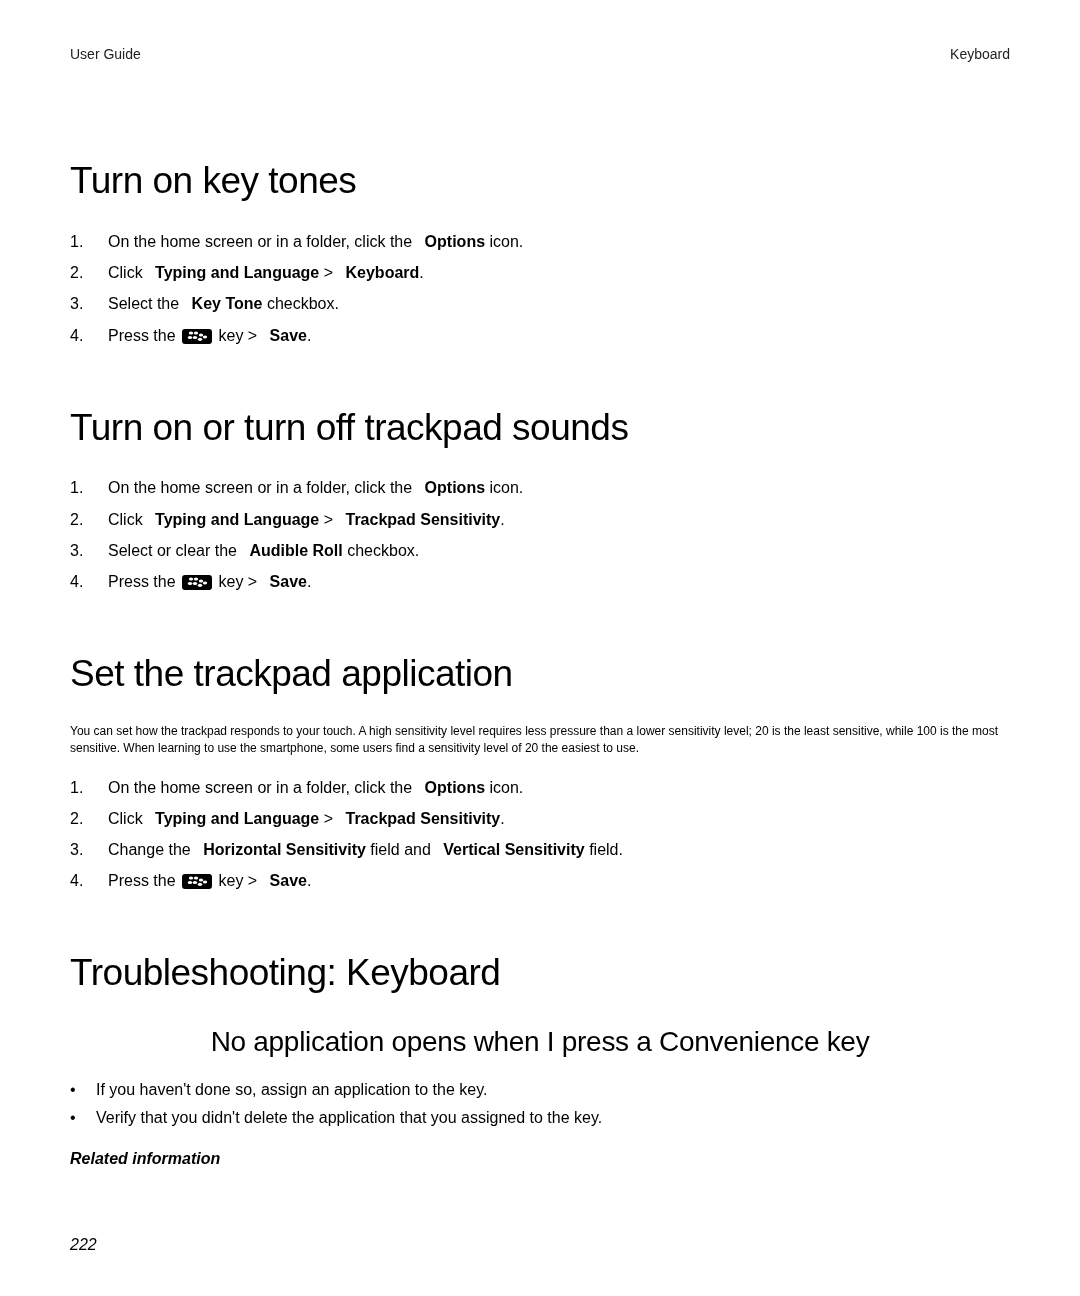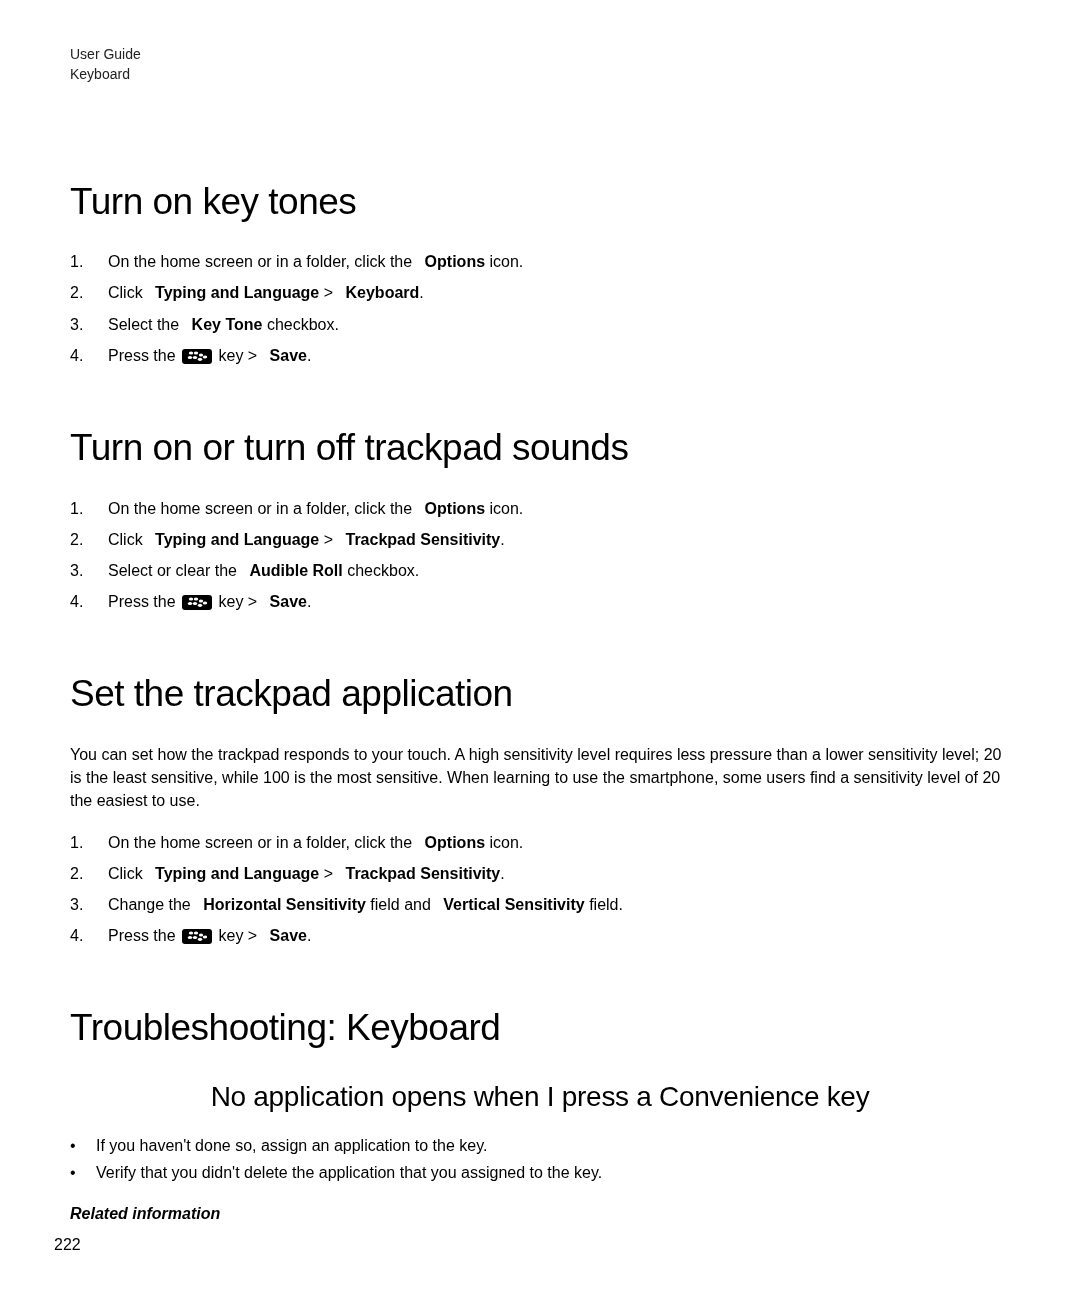--- a/index.html
+++ b/index.html
@@ -17,31 +17,30 @@
     box-sizing: border-box;
     padding: 44px 70px 40px 70px;
     position: relative;
   }
   .header {
     display: flex;
     justify-content: space-between;
     font-size: 14px;
     color: #222;
     margin-bottom: 90px;
-    flex-direction: column;
   }
   h1 {
     font-size: 37px;
     font-weight: 400;
     margin: 0 0 22px 0;
     letter-spacing: -0.5px;
   }
   h1 + .intro {
     margin: 0 0 18px 0;
-    font-size: 16px;
+    font-size: 12px;
   }
   h2 {
     font-size: 28px;
     font-weight: 400;
     margin: 0 0 16px 0;
     letter-spacing: -0.3px;
     text-align: center;
   }
   .section {
     margin-bottom: 54px;
@@ -99,22 +98,23 @@
   }
   .try { margin: 0 0 14px 0; }
   .related {
     margin: 14px 0 0 0;
     font-weight: 700;
     font-style: italic;
   }
   .page-number {
     position: absolute;
     bottom: 40px;
-    left: 54px;
-    font-size: 16px;
+    left: 70px;
+    font-size: 16px;
+    font-style: italic;
   }
 </style>
 </head>
 <body>
 
 <div class="page">
 
   <div class="header">
     <span>User Guide</span>
     <span>Keyboard</span>

